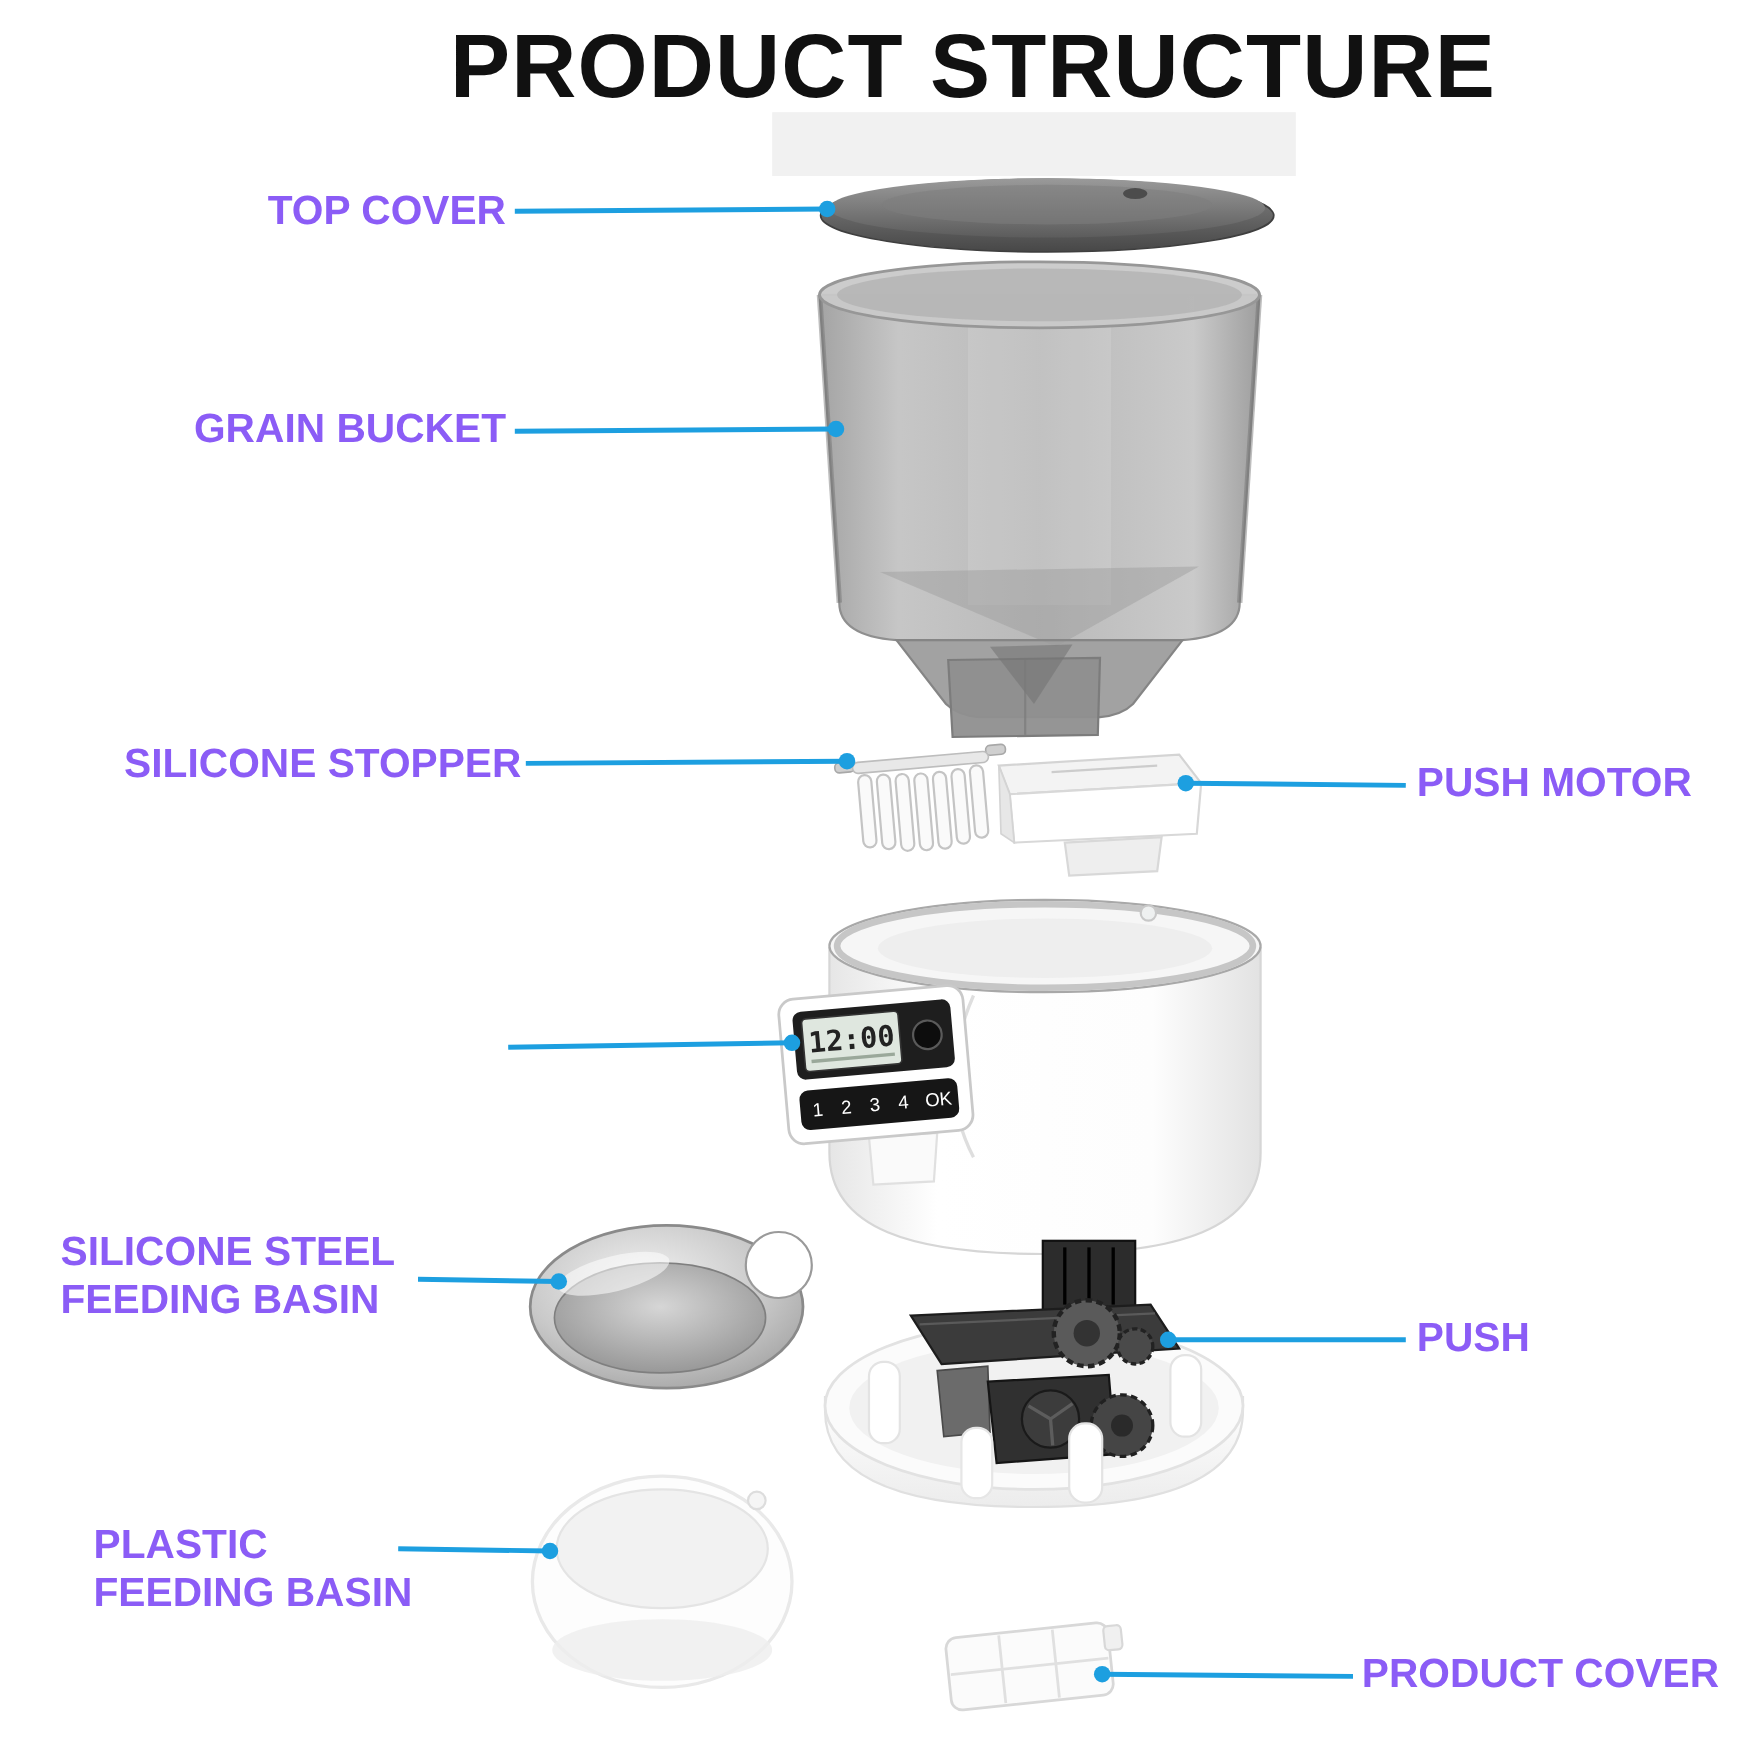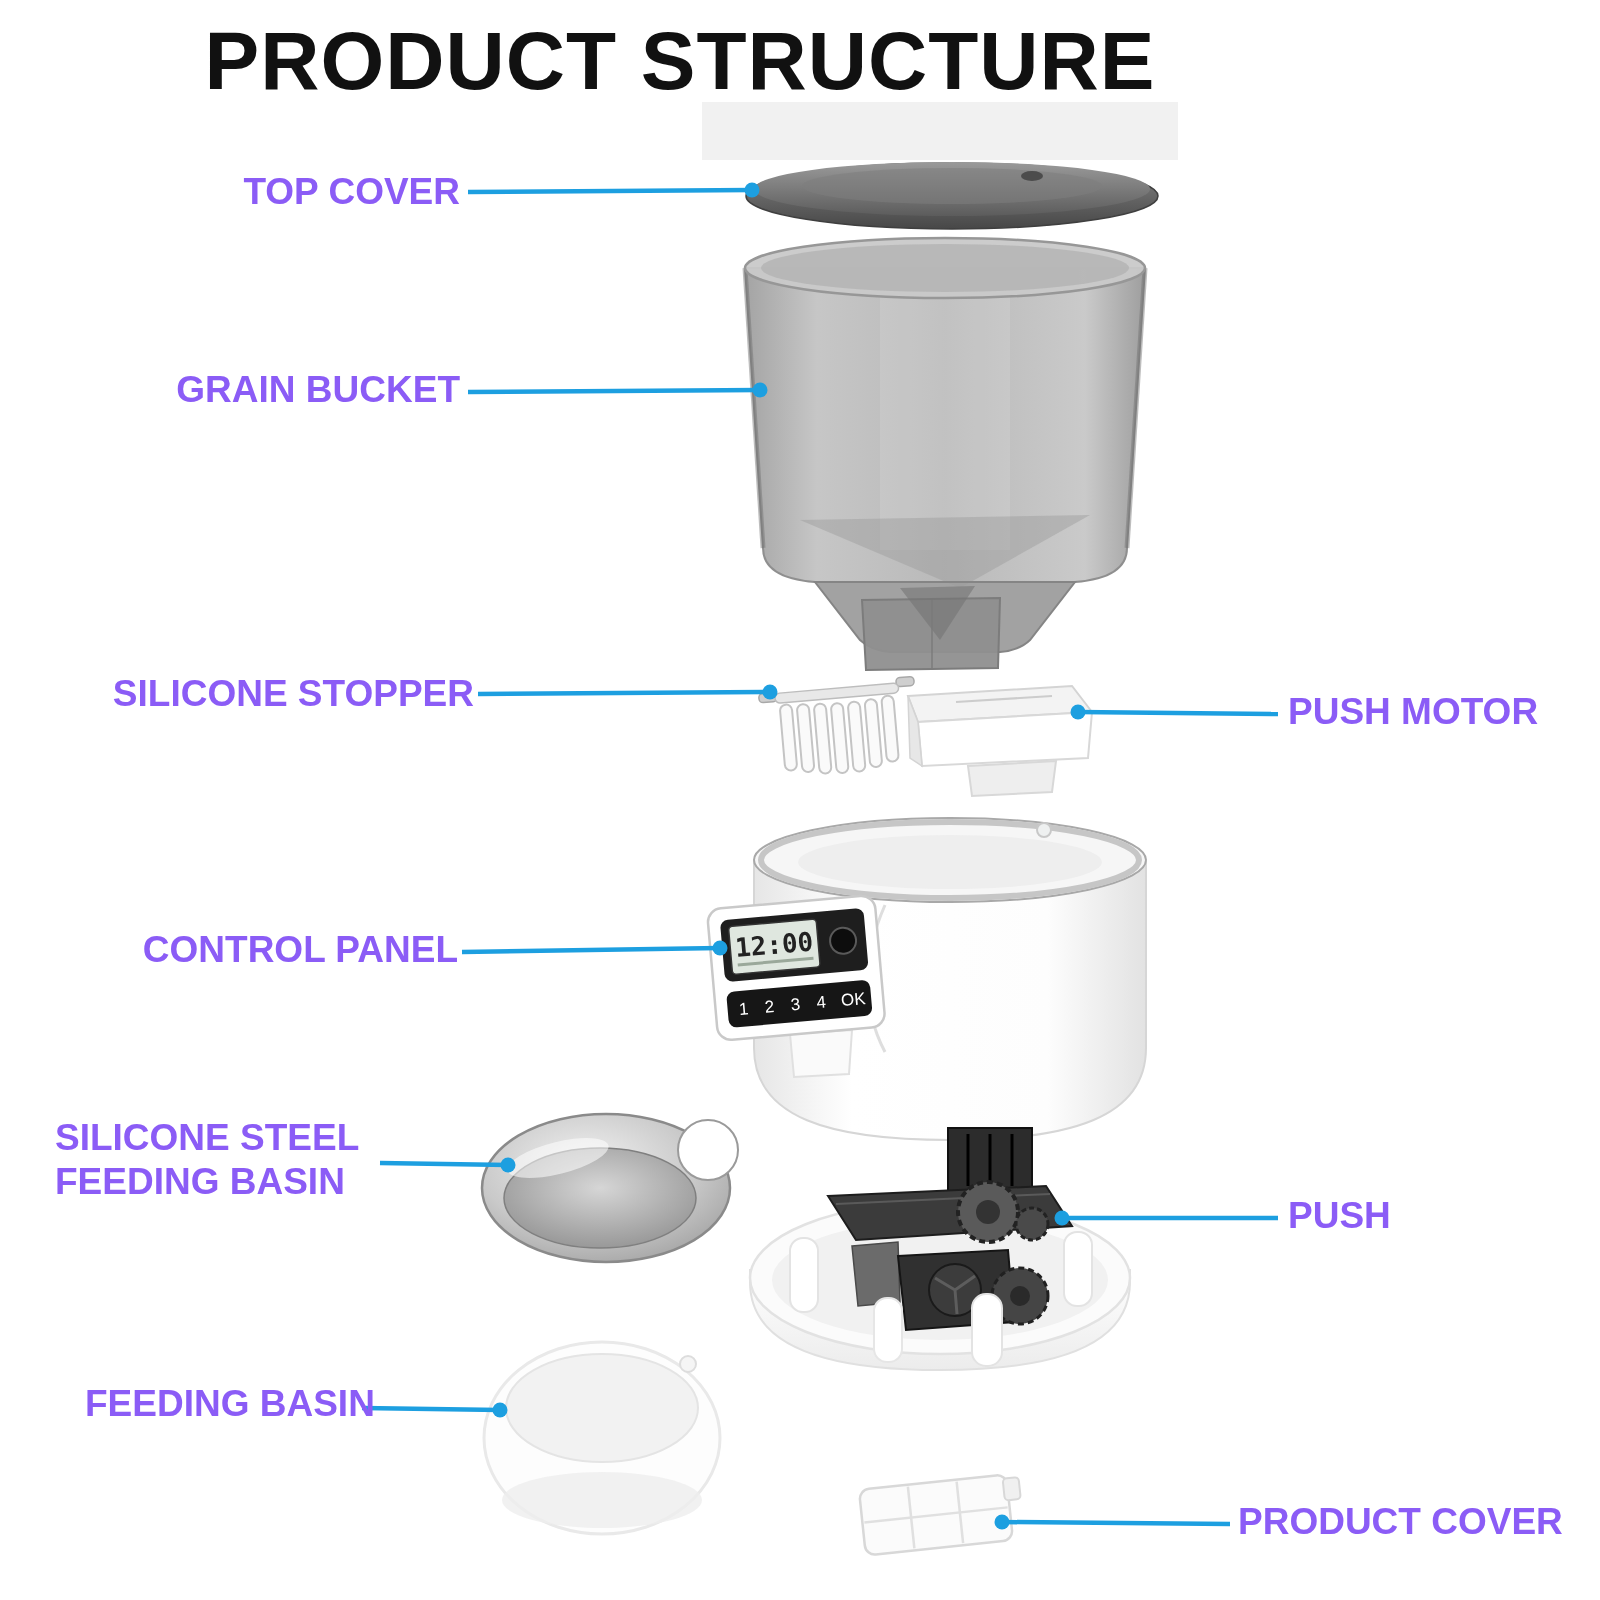--- a/index.html
+++ b/index.html
@@ -6,21 +6,21 @@
   #page{
     position:relative;
     width:1600px;height:1600px;
     background:#ffffff;
     overflow:hidden;
     font-family:"Liberation Sans", sans-serif;
   }
   #art{position:absolute;left:0;top:0;width:1600px;height:1600px;}
   .title{
     position:absolute;left:0;top:14px;width:1360px;
-    text-align:center;
+    text-align:right;
     font-size:82px;font-weight:900;letter-spacing:1px;
     color:#111111;
   }
   .label{
     position:absolute;
     font-size:37px;font-weight:700;color:#8b5cf6;
     white-space:nowrap;line-height:1.18;
   }
   .label .line{display:block;}
   .lbl-top-cover{right:1140px;top:170px;}
@@ -237,24 +237,24 @@
         <line x1="1002" y1="1522" x2="1230" y2="1524"></line>
           <circle cx="1002" cy="1522" r="7.5" style="fill:var(--accent);stroke:none"></circle>
       </g>
     </g>
   </svg>
 
   <div class="label lbl-top-cover">TOP COVER</div>
   <div class="label lbl-silicone-stopper">SILICONE STOPPER</div>
   <div class="label lbl-grain-bucket">GRAIN BUCKET</div>
   <div class="label lbl-push-block">PUSH MOTOR</div>
-  <div class="label lbl-control-panel">CONTROL PANEL</div>
   <div class="label lbl-stainless">
     <span class="line">SILICONE STEEL</span>
     <span class="line">FEEDING BASIN</span>
   </div>
   <div class="label lbl-motor">PUSH</div>
   <div class="label lbl-plastic">
+    <span class="line">PLASTIC</span>
     <span class="line">FEEDING BASIN</span>
   </div>
   <div class="label lbl-battery">PRODUCT COVER</div>
 
 </div>
 
 </body></html>

